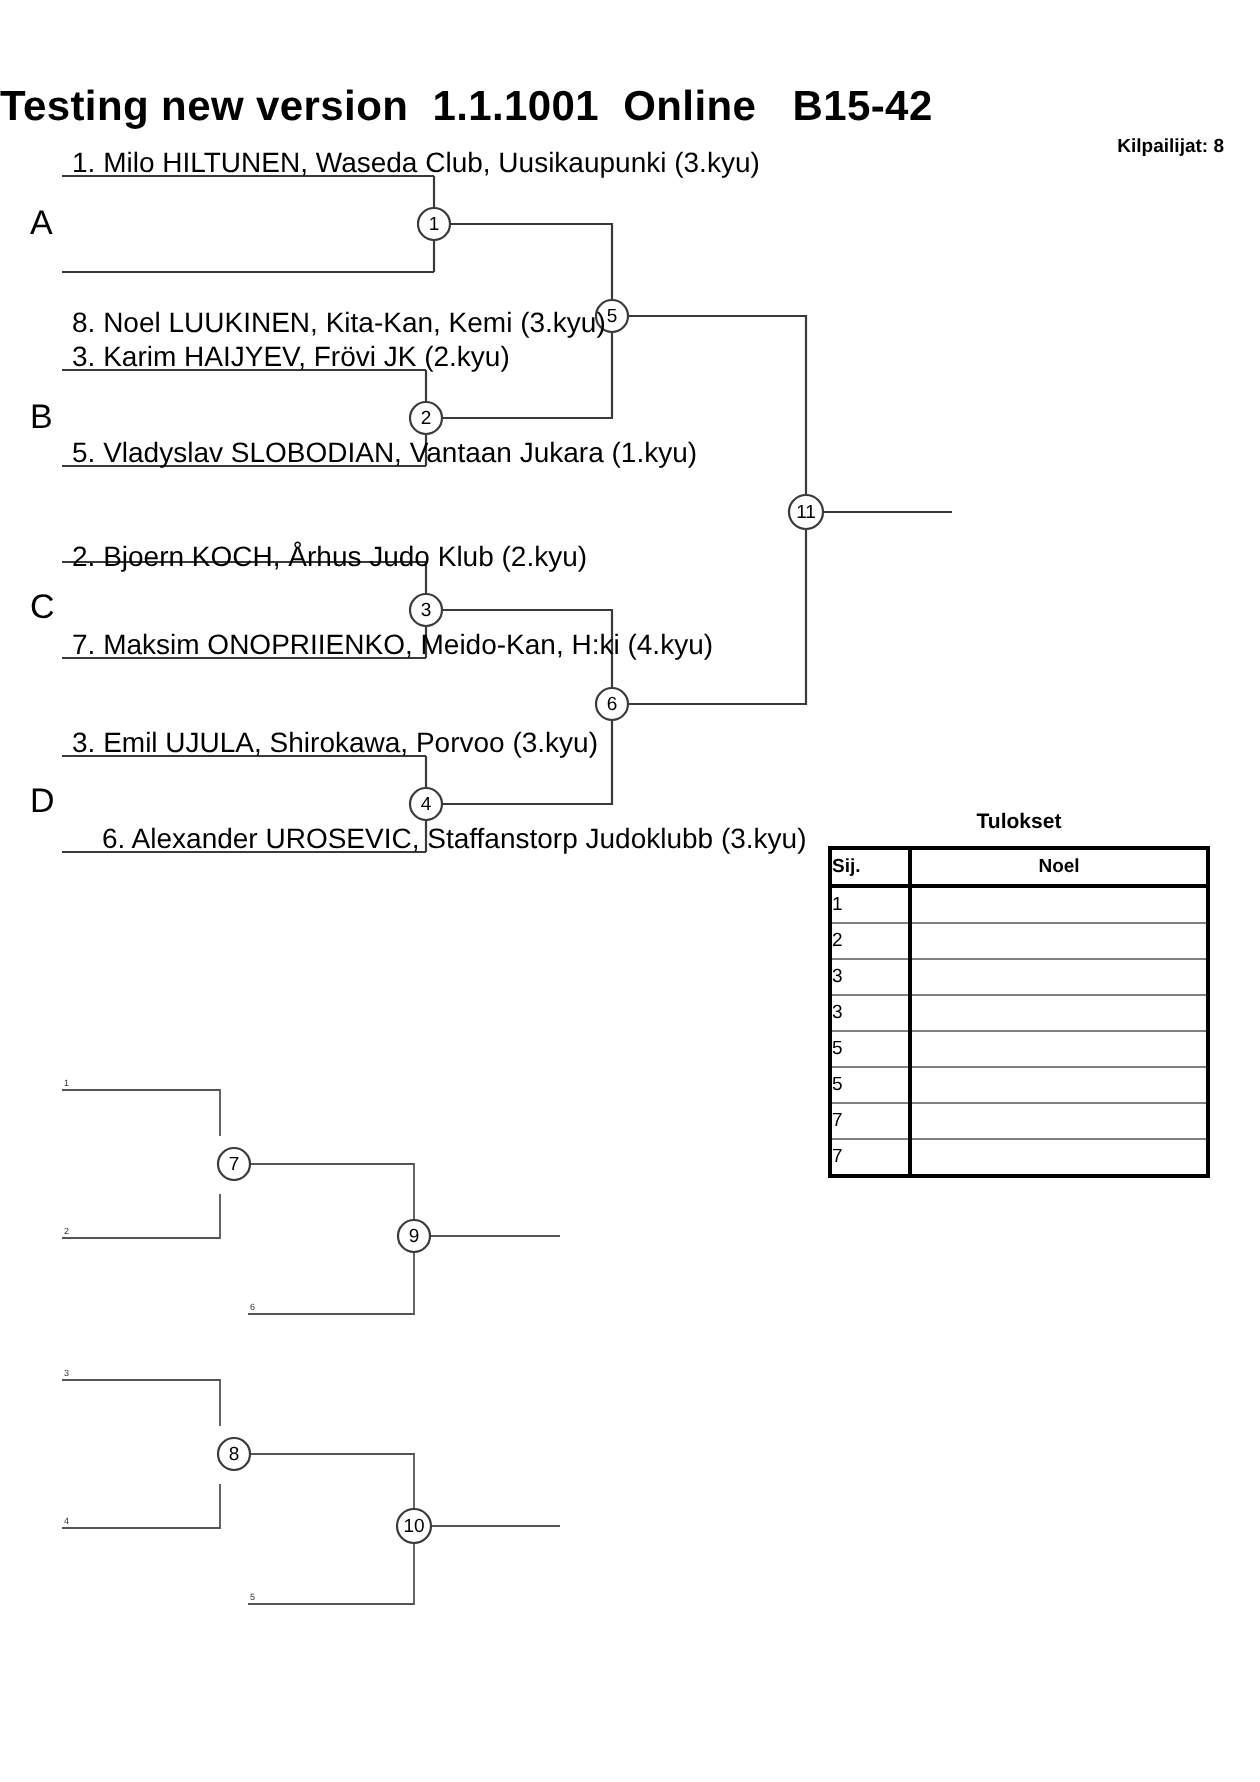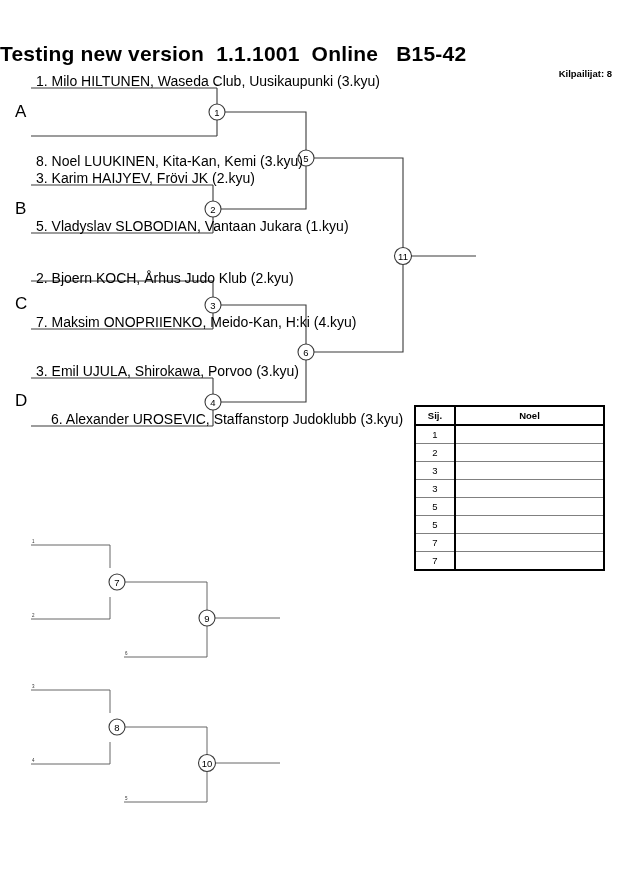--- a/index.html
+++ b/index.html
@@ -127,21 +127,21 @@
   }
   #results-table thead th {
     font-weight: bold;
     border-bottom: 2px solid #000000;
     text-align: center;
   }
   #results-table th.col-rank,
   #results-table td.col-rank {
     width: 38px;
     border-right: 2px solid #000000;
-    text-align: center;
+    text-align: left;
   }
   #results-table td.col-name {
     text-align: left;
   }
 </style>
 </head>
 <body>
 
 <div class="page">
 
@@ -253,20 +253,21 @@
   <div class="competitor-label" style="left:36px; top:317px;">7. Maksim ONOPRIIENKO, Meido-Kan, H:ki (4.kyu)</div>
   <div class="competitor-label" style="left:36px; top:366px;">3. Emil UJULA, Shirokawa, Porvoo (3.kyu)</div>
   <div class="competitor-label" style="left:36px; top:414px;margin-left:15px;">6. Alexander UROSEVIC, Staffanstorp Judoklubb (3.kyu)</div>
 
   <div class="pool-letter" style="left:15px; top:103px;">A</div>
   <div class="pool-letter" style="left:15px; top:200px;">B</div>
   <div class="pool-letter" style="left:15px; top:295px;">C</div>
   <div class="pool-letter" style="left:15px; top:392px;">D</div>
 
   <div id="results-block">
+    <div id="results-caption">Tulokset</div>
     <table id="results-table">
       <thead>
         <tr>
           <th class="col-rank">Sij.</th>
           <th class="col-name">Noel</th>
         </tr>
       </thead>
       <tbody>
         <tr>
           <td class="col-rank">1</td>

